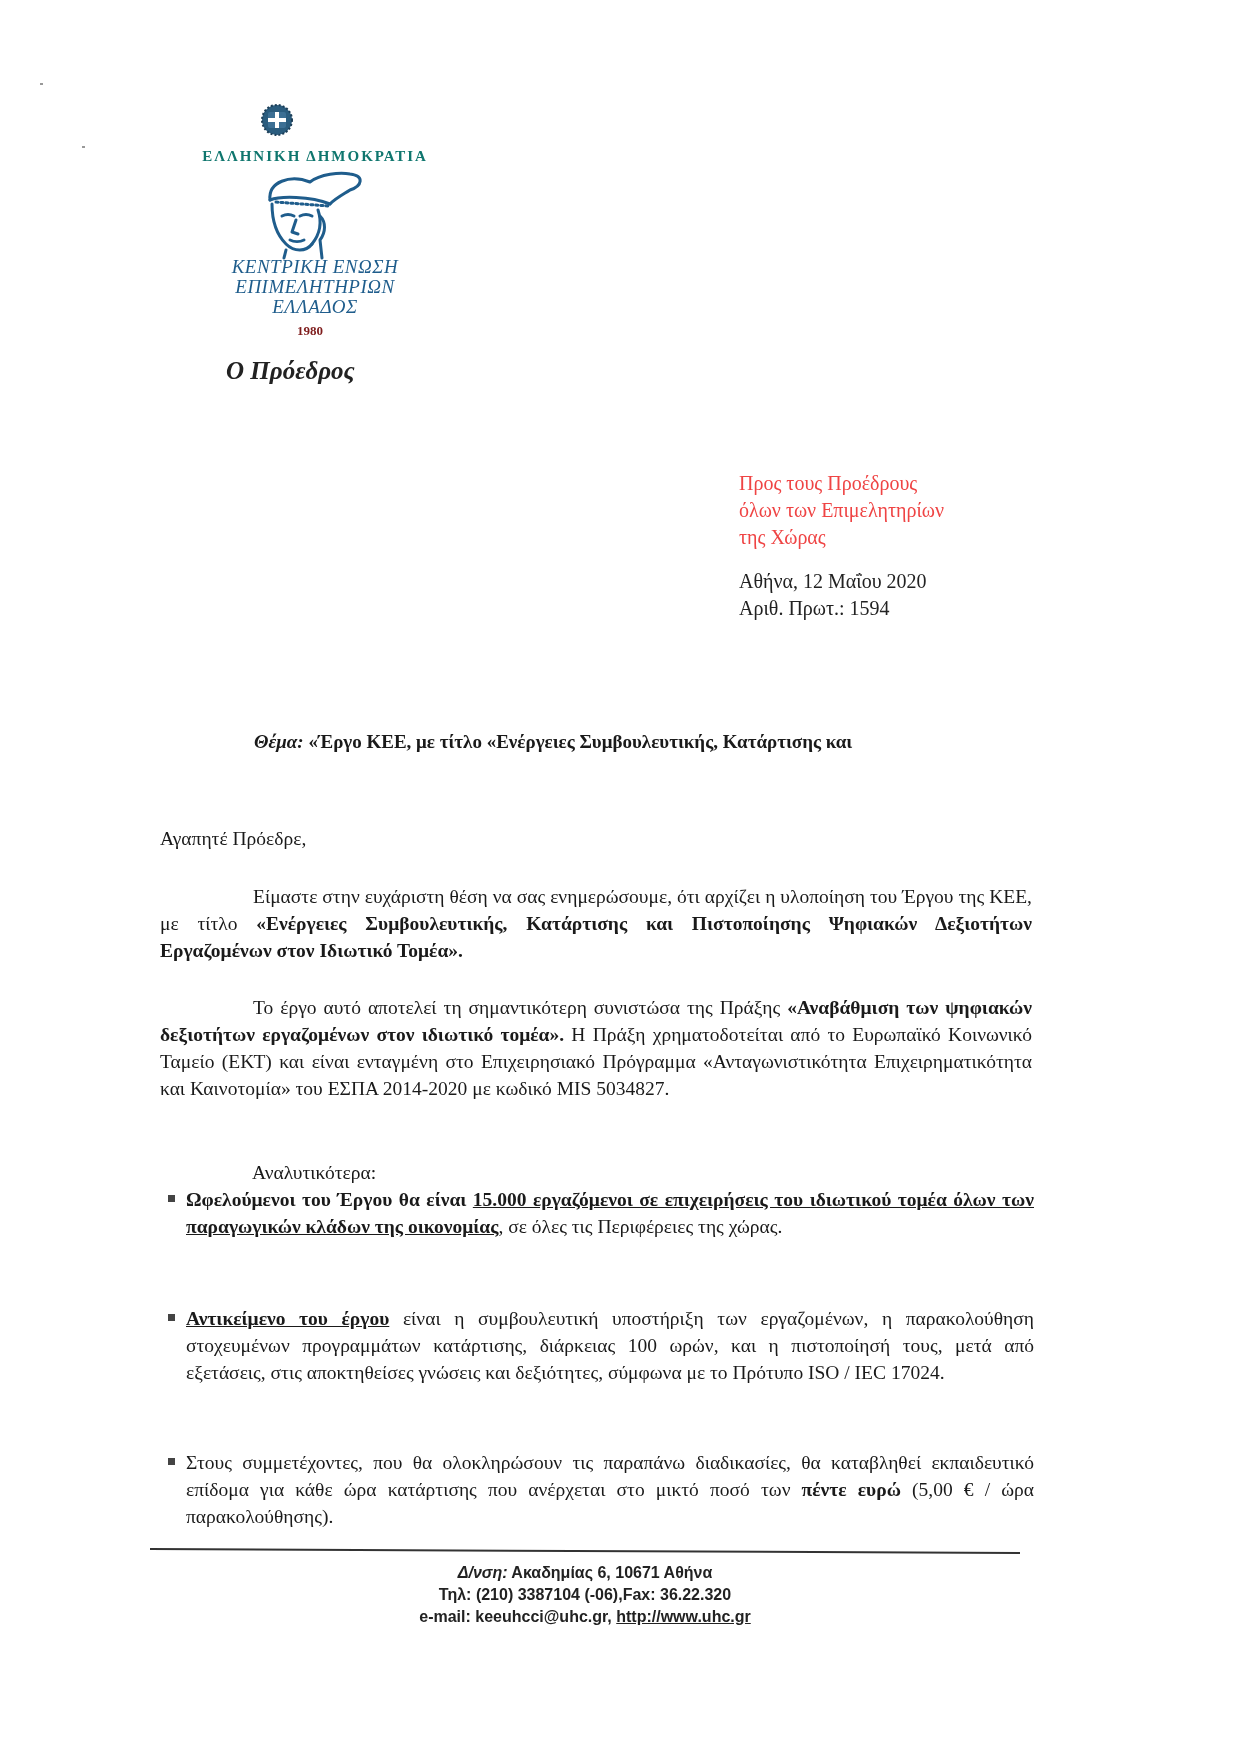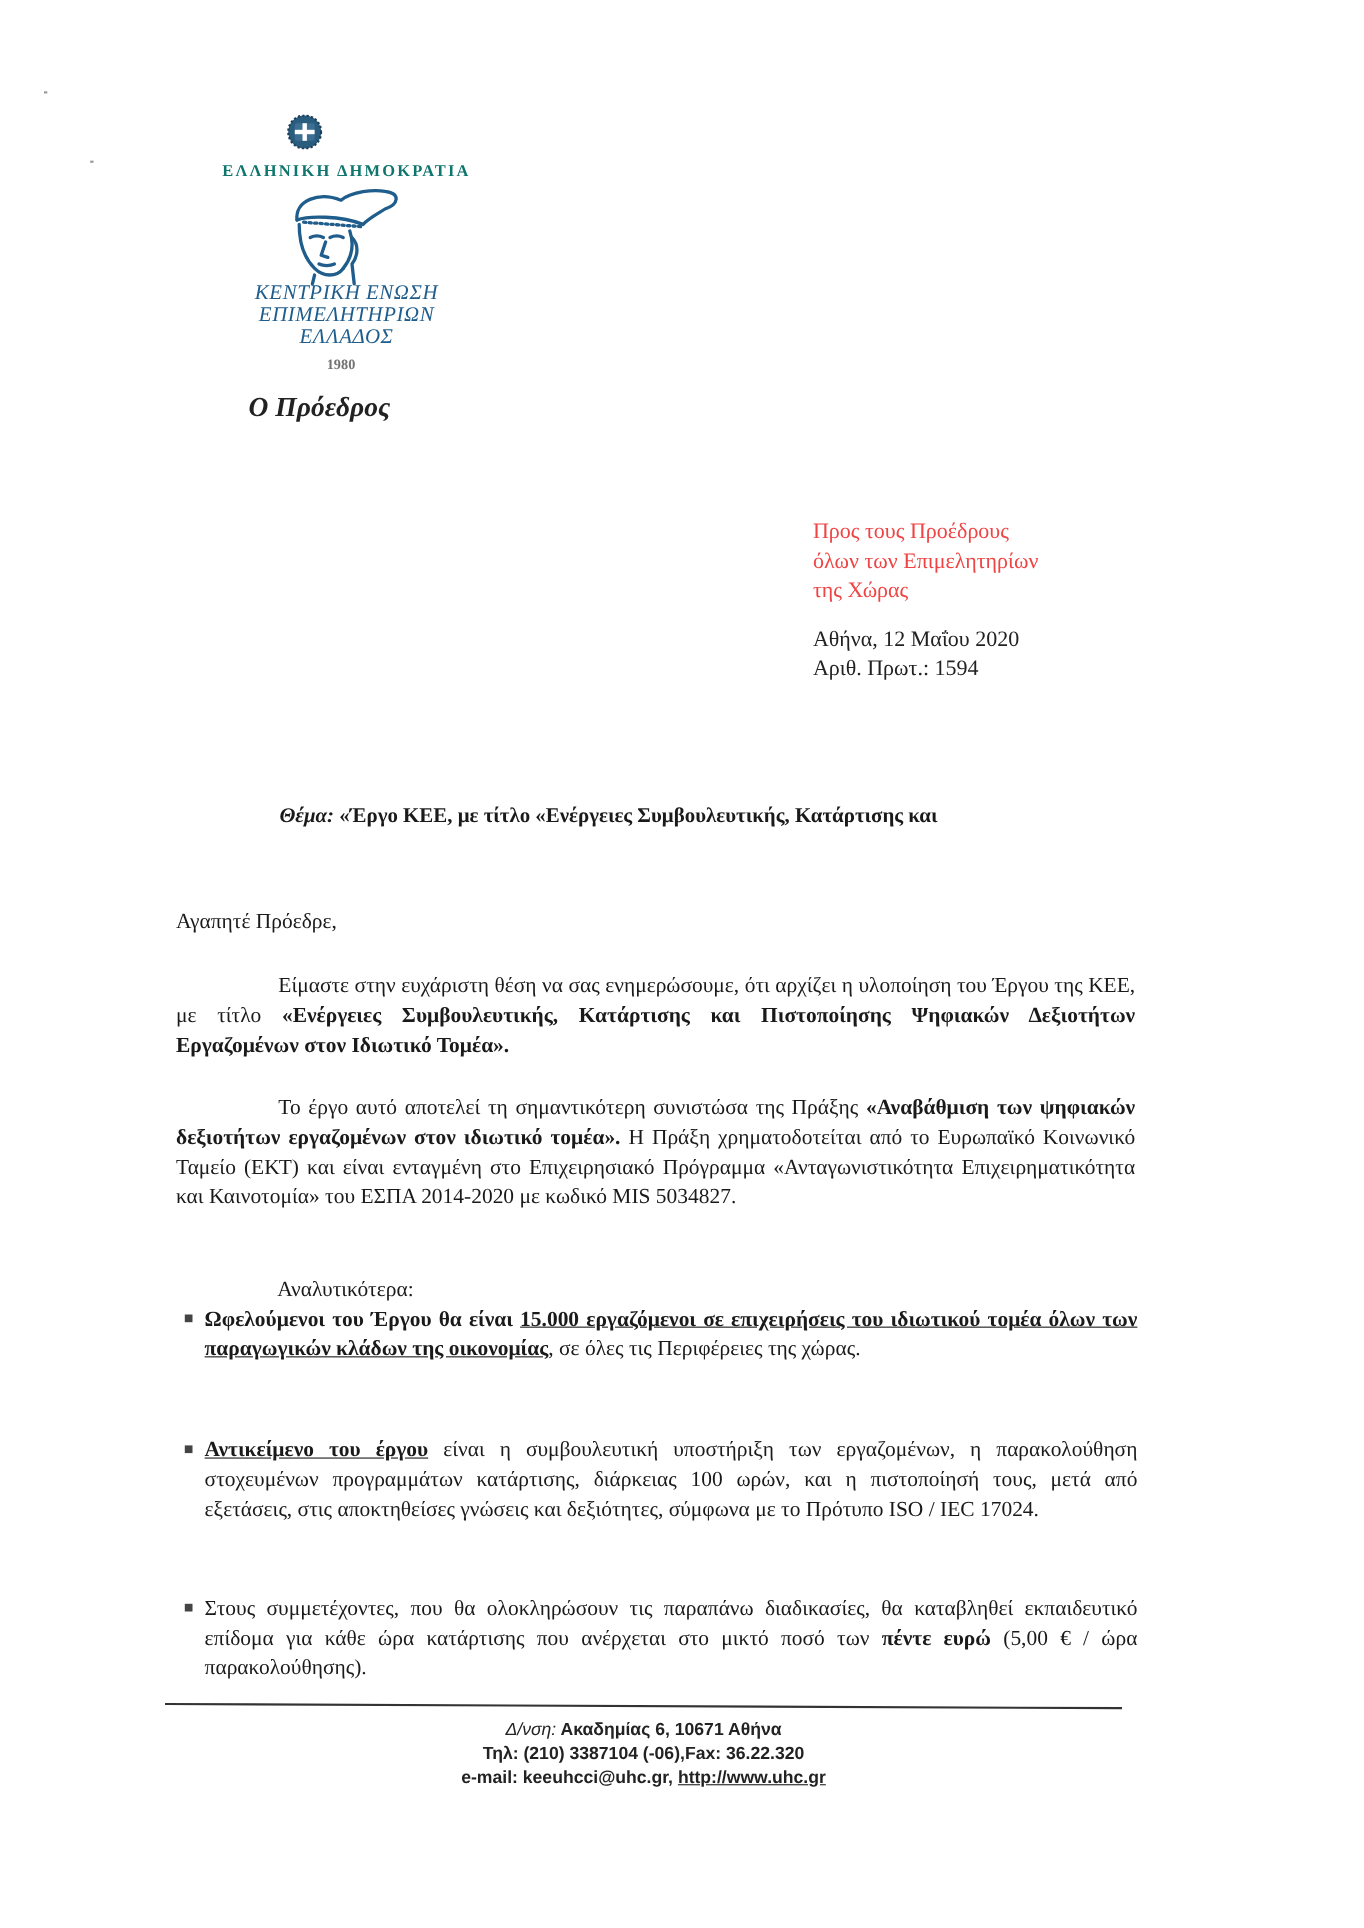--- a/index.html
+++ b/index.html
@@ -8,21 +8,21 @@
   .abs { position:absolute; }
 
   
   #emblem { left:261px; top:104px; width:32px; height:32px; }
   #republic { left:190px; top:148px; width:250px; text-align:center; font-size:15px;
               letter-spacing:2px; font-weight:bold; color:#0f766e; }
   #hermes { left:250px; top:170px; width:130px; height:90px; }
   #org { left:195px; top:257px; width:240px; text-align:center; color:#1f5d8c;
          font-size:19px; line-height:20px;font-style:italic; }
   #org div { letter-spacing:0.5px; }
-  #year { left:270px; top:323px; width:80px; text-align:center; font-size:13px; font-weight:bold; color:#737373; }
+  #year { left:270px; top:323px; width:80px; text-align:center; font-size:13px; font-weight:bold; color:#7f1d1d; }
   #president { left:226px; top:357px; font-size:25px; font-weight:bold; font-style:italic; color:#222; }
 
   
   #recipient { left:739px; top:470px; font-size:20px; font-weight:normal; line-height:27px; color:#ef4444; }
   #dateblock { left:739px; top:568px; font-size:20px; line-height:27px; color:#222; }
 
   
   #subject { left:254px; top:728px; width:790px; font-size:19px; font-weight:bold; line-height:27px; }
   #subject .lbl { font-style:italic; }
   #subject .l2 { display:block; padding-left:54px; }
@@ -40,21 +40,21 @@
   #bullet1 { top:1186px; }
   #bullet2 { top:1305px; }
   #bullet3 { top:1449px; }
   .u { text-decoration:underline; }
   b { font-weight:bold; }
 
   
   #footer-rule { left:150px; top:1550px; width:870px; height:2px; background:#333; transform:rotate(0.25deg); }
   #footer { left:150px; top:1562px; width:870px; text-align:center; font-family:"Liberation Sans Narrow","Liberation Sans",sans-serif;
             font-size:16px; font-weight:bold; line-height:22px; color:#222; }
-  #footer .addr-lbl { font-style:italic; font-weight:normal; }
+  #footer .addr-lbl { font-style:italic; font-weight:bold; }
   #footer a { color:#222; text-decoration:underline; }
 
   .speck { background:#999; width:3px; height:2px; }
 </style>
 </head>
 <body>
 
 <div class="abs speck" style="left:40px;top:83px;"></div>
 <div class="abs speck" style="left:82px;top:146px;"></div>
 

